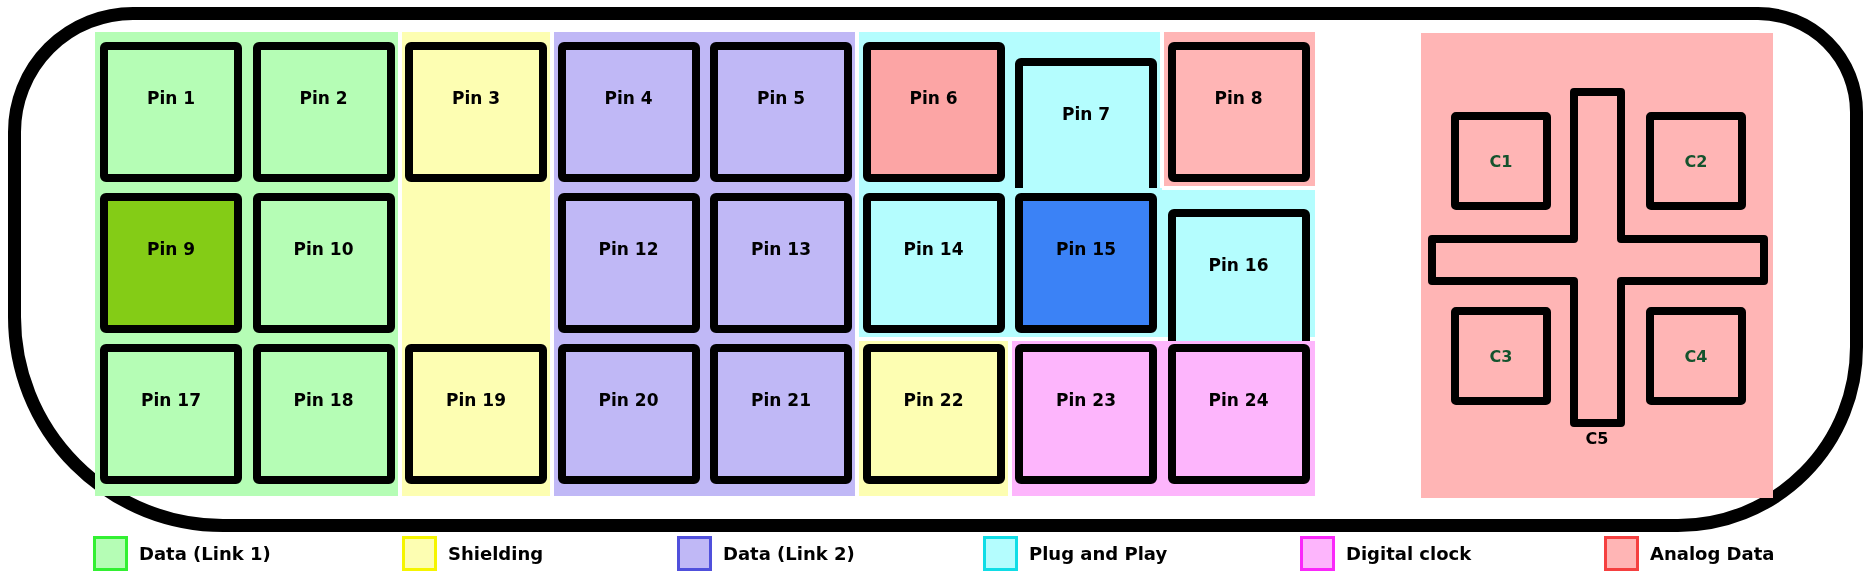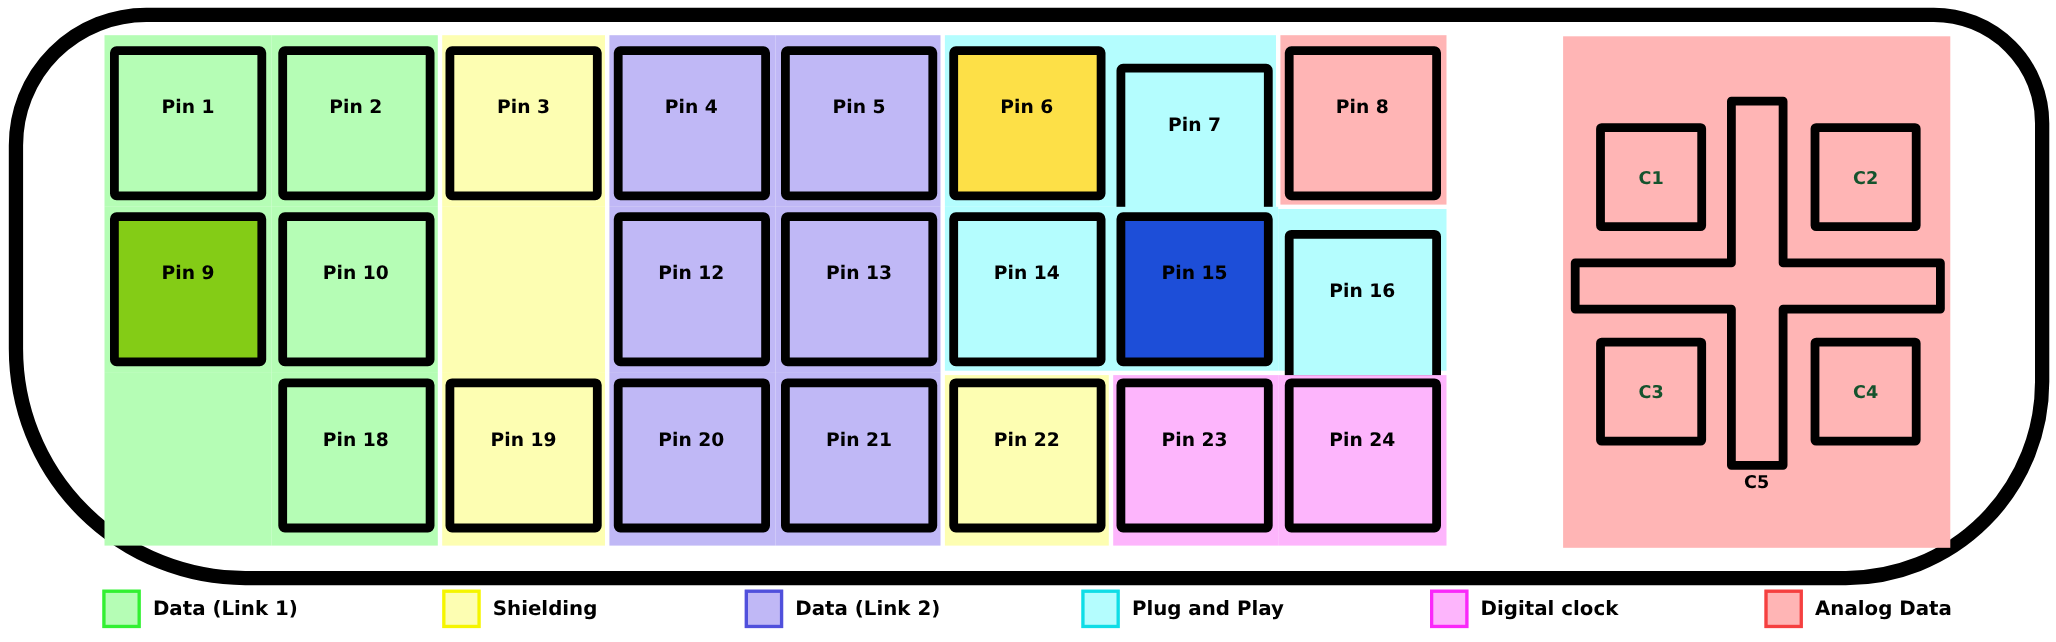--- a/index.html
+++ b/index.html
@@ -45,21 +45,21 @@
       </div>
       <div class="band" style="left: 459.25px; top: 0px; width: 150.5px; height: 155.5px; background: rgb(192, 184, 246);"></div>
       <div class="pin-square" style="left: 462.5px; top: 10px; background: rgb(192, 184, 246);">
         <span class="pin-label">Pin 4</span>
       </div>
       <div class="band" style="left: 609.75px; top: 0px; width: 150.5px; height: 155.5px; background: rgb(192, 184, 246);"></div>
       <div class="pin-square" style="left: 615px; top: 10px; background: rgb(192, 184, 246);">
         <span class="pin-label">Pin 5</span>
       </div>
       <div class="band" style="left: 764.25px; top: 0px; width: 150.5px; height: 155.5px; background: rgb(180, 253, 254);"></div>
-      <div class="pin-square" style="left: 767.5px; top: 10px; background: #fde047;">
+      <div class="pin-square" style="left: 767.5px; top: 10px; background: #fca5a5;">
         <span class="pin-label">Pin 6</span>
       </div>
       <div class="band" style="left: 914.75px; top: 0px; width: 150.5px; height: 155.5px; background: rgb(180, 253, 254);"></div>
       <div class="pin-square" style="left: 920px; top: 10px; background: rgb(180, 253, 254); margin-top: 16px;">
         <span class="pin-label">Pin 7</span>
       </div>
       <div class="band" style="left: 1069.25px; top: 0px; width: 150.75px; height: 153.5px; background: rgb(255, 181, 181);"></div>
       <div class="pin-square" style="left: 1072.5px; top: 10px; background: rgb(255, 181, 181);">
         <span class="pin-label">Pin 8</span>
       </div>
@@ -78,28 +78,31 @@
       </div>
       <div class="band" style="left: 609.75px; top: 155.5px; width: 150.5px; height: 151px; background: rgb(192, 184, 246);"></div>
       <div class="pin-square" style="left: 615px; top: 161px; background: rgb(192, 184, 246);">
         <span class="pin-label">Pin 13</span>
       </div>
       <div class="band" style="left: 764.25px; top: 155.5px; width: 150.5px; height: 149px; background: rgb(180, 253, 254);"></div>
       <div class="pin-square" style="left: 767.5px; top: 161px; background: rgb(180, 253, 254);">
         <span class="pin-label">Pin 14</span>
       </div>
       <div class="band" style="left: 914.75px; top: 155.5px; width: 152.5px; height: 149px; background: rgb(180, 253, 254);"></div>
-      <div class="pin-square" style="left: 920px; top: 161px; background: #1d4ed8;">
+      <div class="pin-square" style="left: 920px; top: 161px; background: #3b82f6;">
         <span class="pin-label">Pin 15</span>
       </div>
       <div class="band" style="left: 1067.25px; top: 157.5px; width: 152.75px; height: 147px; background: rgb(180, 253, 254);"></div>
       <div class="pin-square" style="left: 1072.5px; top: 177px; background: rgb(180, 253, 254);">
         <span class="pin-label">Pin 16</span>
       </div>
       <div class="band" style="left: 0px; top: 306.5px; width: 152.25px; height: 157.5px; background: rgb(181, 253, 181);"></div>
+      <div class="pin-square" style="left: 5px; top: 312px; background: rgb(181, 253, 181);">
+        <span class="pin-label">Pin 17</span>
+      </div>
       <div class="band" style="left: 152.25px; top: 306.5px; width: 150.5px; height: 157.5px; background: rgb(181, 253, 181);"></div>
       <div class="pin-square" style="left: 157.5px; top: 312px; background: rgb(181, 253, 181);">
         <span class="pin-label">Pin 18</span>
       </div>
       <div class="band" style="left: 306.75px; top: 306.5px; width: 148.5px; height: 157.5px; background: rgb(253, 254, 178);"></div>
       <div class="pin-square" style="left: 310px; top: 312px; background: rgb(253, 254, 178);">
         <span class="pin-label">Pin 19</span>
       </div>
       <div class="band" style="left: 459.25px; top: 306.5px; width: 150.5px; height: 157.5px; background: rgb(192, 184, 246);"></div>
       <div class="pin-square" style="left: 462.5px; top: 312px; background: rgb(192, 184, 246);">

